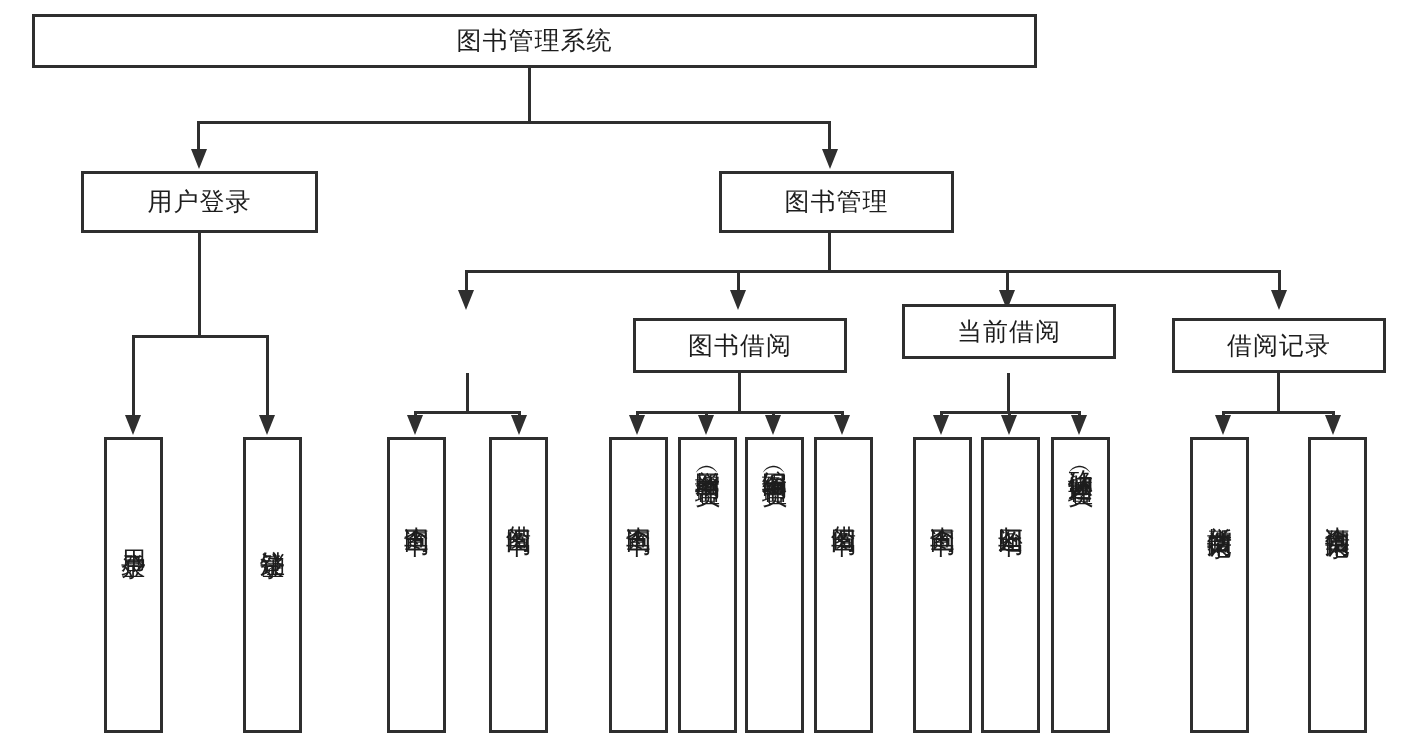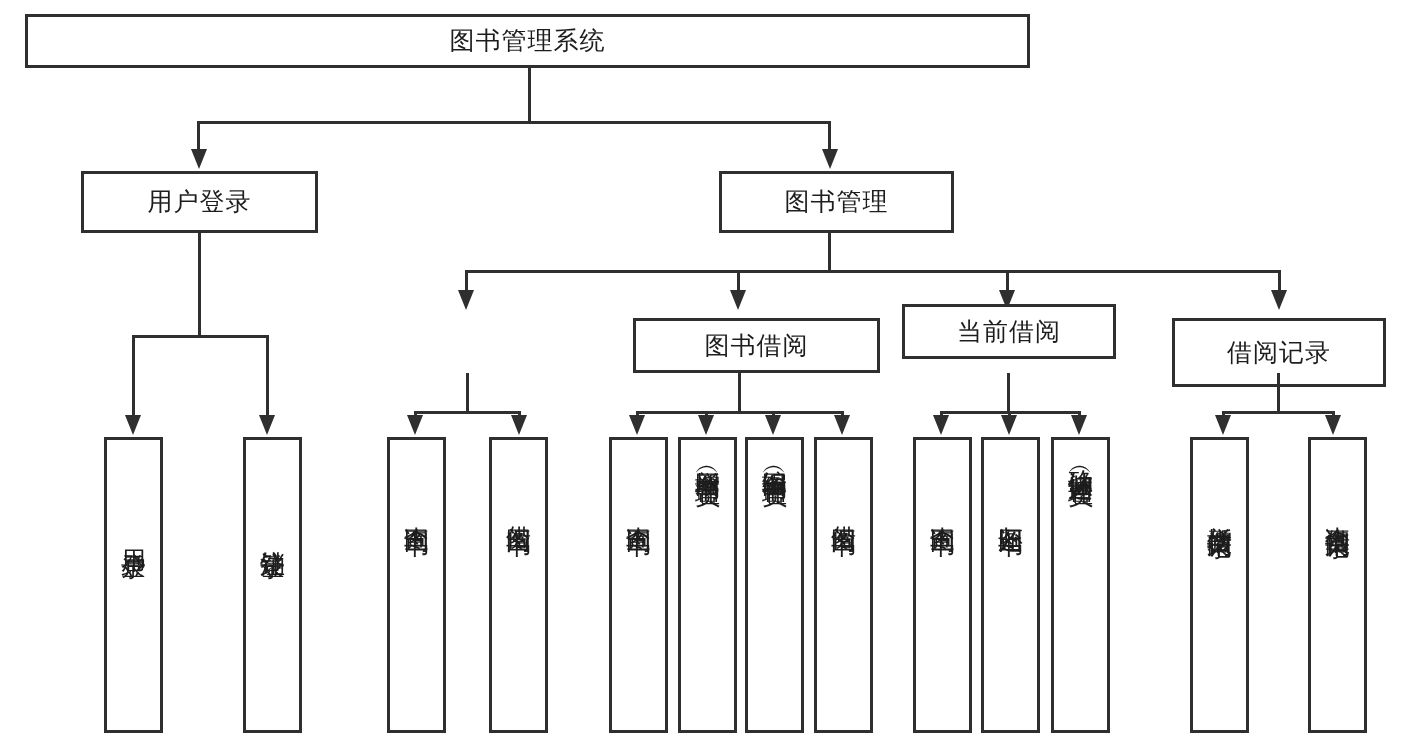--- a/index.html
+++ b/index.html
@@ -75,21 +75,21 @@
     letter-spacing:0.5px;
     white-space:nowrap;
     pointer-events:none;
   }
 </style>
 </head>
 <body>
 
 <div id="canvas">
 
-  <div class="node h" style="left:25px;top:14px;width:1005px;height:54px;">
+  <div class="node h" style="left:32px;top:14px;width:1005px;height:54px;">
     <span>图书管理系统</span>
   </div>
 
   <div class="ln vline" style="left:528px;top:68px;width:3px;height:53px;"></div>
 
   <div class="ln hline" style="left:197px;top:121px;width:634px;height:3px;"></div>
 
   <div class="ln vline" style="left:197px;top:121px;width:3px;height:28px;"></div>
   <div class="arrow" style="left:191px;top:149px;"></div>
   <div class="ln vline" style="left:828px;top:121px;width:3px;height:28px;"></div>
@@ -113,27 +113,27 @@
   <div class="ln hline" style="left:465px;top:270px;width:816px;height:3px;"></div>
   <div class="ln vline" style="left:465px;top:270px;width:3px;height:22px;"></div>
   <div class="arrow" style="left:458px;top:290px;"></div>
   <div class="ln vline" style="left:737px;top:270px;width:3px;height:22px;"></div>
   <div class="arrow" style="left:730px;top:290px;"></div>
   <div class="ln vline" style="left:1006px;top:270px;width:3px;height:22px;"></div>
   <div class="arrow" style="left:999px;top:290px;"></div>
   <div class="ln vline" style="left:1278px;top:270px;width:3px;height:22px;"></div>
   <div class="arrow" style="left:1271px;top:290px;"></div>
 
-  <div class="node h" style="left:633px;top:318px;width:247px;height:55px;">
+  <div class="node h" style="left:633px;top:318px;width:214px;height:55px;">
     <span>图书借阅</span>
   </div>
   <div class="node h" style="left:902px;top:304px;width:214px;height:55px;">
     <span>当前借阅</span>
   </div>
-  <div class="node h" style="left:1172px;top:318px;width:214px;height:69px;">
+  <div class="node h" style="left:1172px;top:318px;width:214px;height:55px;">
     <span>借阅记录</span>
   </div>
 
   <div class="ln vline" style="left:466px;top:373px;width:3px;height:38px;"></div>
   <div class="ln hline" style="left:414px;top:411px;width:107px;height:3px;"></div>
   <div class="ln vline" style="left:414px;top:411px;width:3px;height:6px;"></div>
   <div class="arrow" style="left:407px;top:415px;"></div>
   <div class="ln vline" style="left:518px;top:411px;width:3px;height:6px;"></div>
   <div class="arrow" style="left:511px;top:415px;"></div>
 

